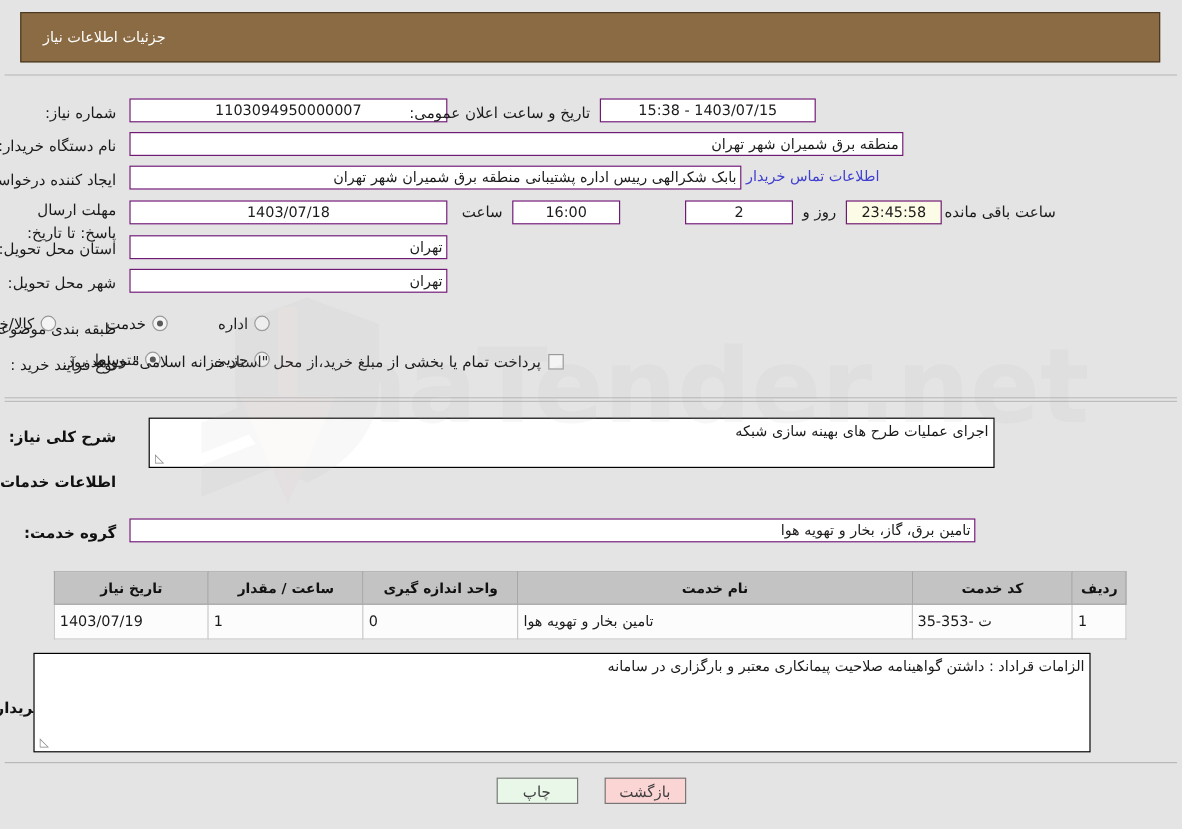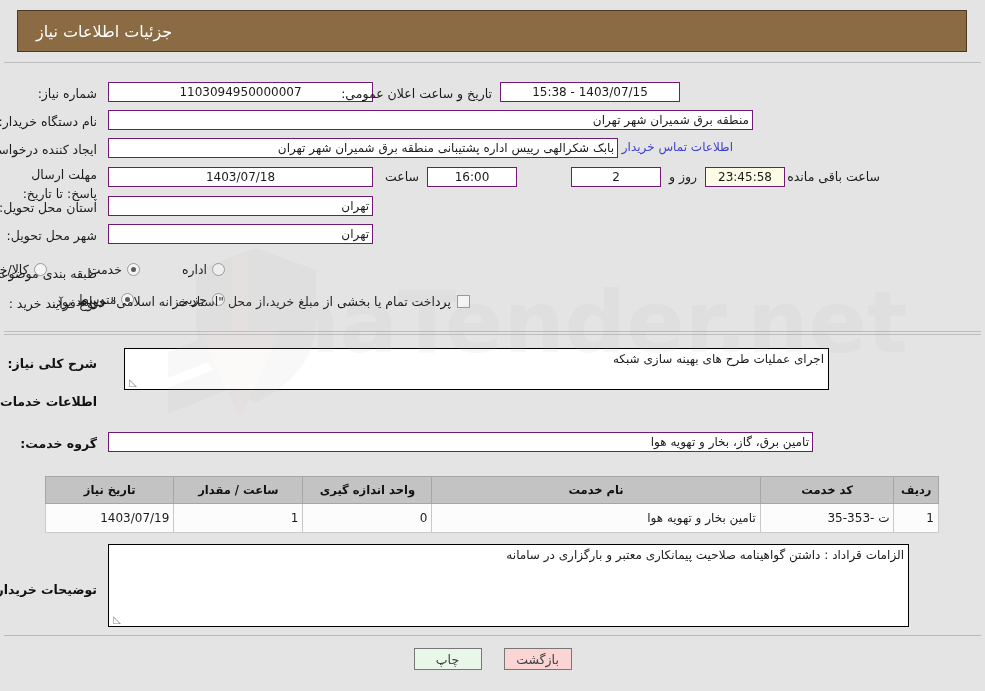--- a/index.html
+++ b/index.html
@@ -39,21 +39,21 @@
     border: 1px solid #4a3a23;
     box-sizing: border-box;
     display: flex;
     align-items: center;
     justify-content: flex-start;
     padding-right: 0;
     padding-left: 18px;
   }
   .header-title {
     color: #ffffff;
-    font-size: 16px;
+    font-size: 12px;
     margin-right: auto;
     letter-spacing: .3px;
   }
 
   
   .panel {
     position: absolute;
     background: #e4e4e4;
     border-top: 1px solid #b9b9b9;
     border-bottom: 1px solid #b9b9b9;
@@ -206,21 +206,21 @@
     height: 26px;
     font-weight: bold;
     font-size: 11.5px;
     color: #111;
     padding: 0 4px;
   }
   .tbl td {
     background: #fcfcfc;
     border: 1px solid #c9c9c9;
     height: 28px;
-    text-align: right;
+    text-align: left;
     color: #1b1b1b;
     padding: 0 4px;
     margin-left: 32px;
   }
 
   
   .btns {
     position: absolute;
     left: 0; right: 0;
     top: 648px;
@@ -362,21 +362,21 @@
         <td>ت -353-35</td>
         <td>تامین بخار و تهویه هوا</td>
         <td>0</td>
         <td>1</td>
         <td>1403/07/19</td>
       </tr>
     </tbody>
   </table>
 
   <div class="sect-title" style="right:888px; top:582px;">توضیحات خریدار:</div>
-  <div class="ta" style="position:absolute; right:76px; top:544px; width:801px; height:83px; text-align:right;">
+  <div class="ta" style="position:absolute; right:76px; top:544px; width:881px; height:83px; text-align:right;">
     <span>الزامات قراداد : داشتن گواهینامه صلاحیت پیمانکاری معتبر و بارگزاری در سامانه</span>
     <span class="grip">◺</span>
   </div>
 
   <div class="btns">
     <div class="btn btn-back">بازگشت</div>
     <div class="btn btn-print">چاپ</div>
   </div>
 
   <svg class="watermark" viewBox="0 0 985 691">

